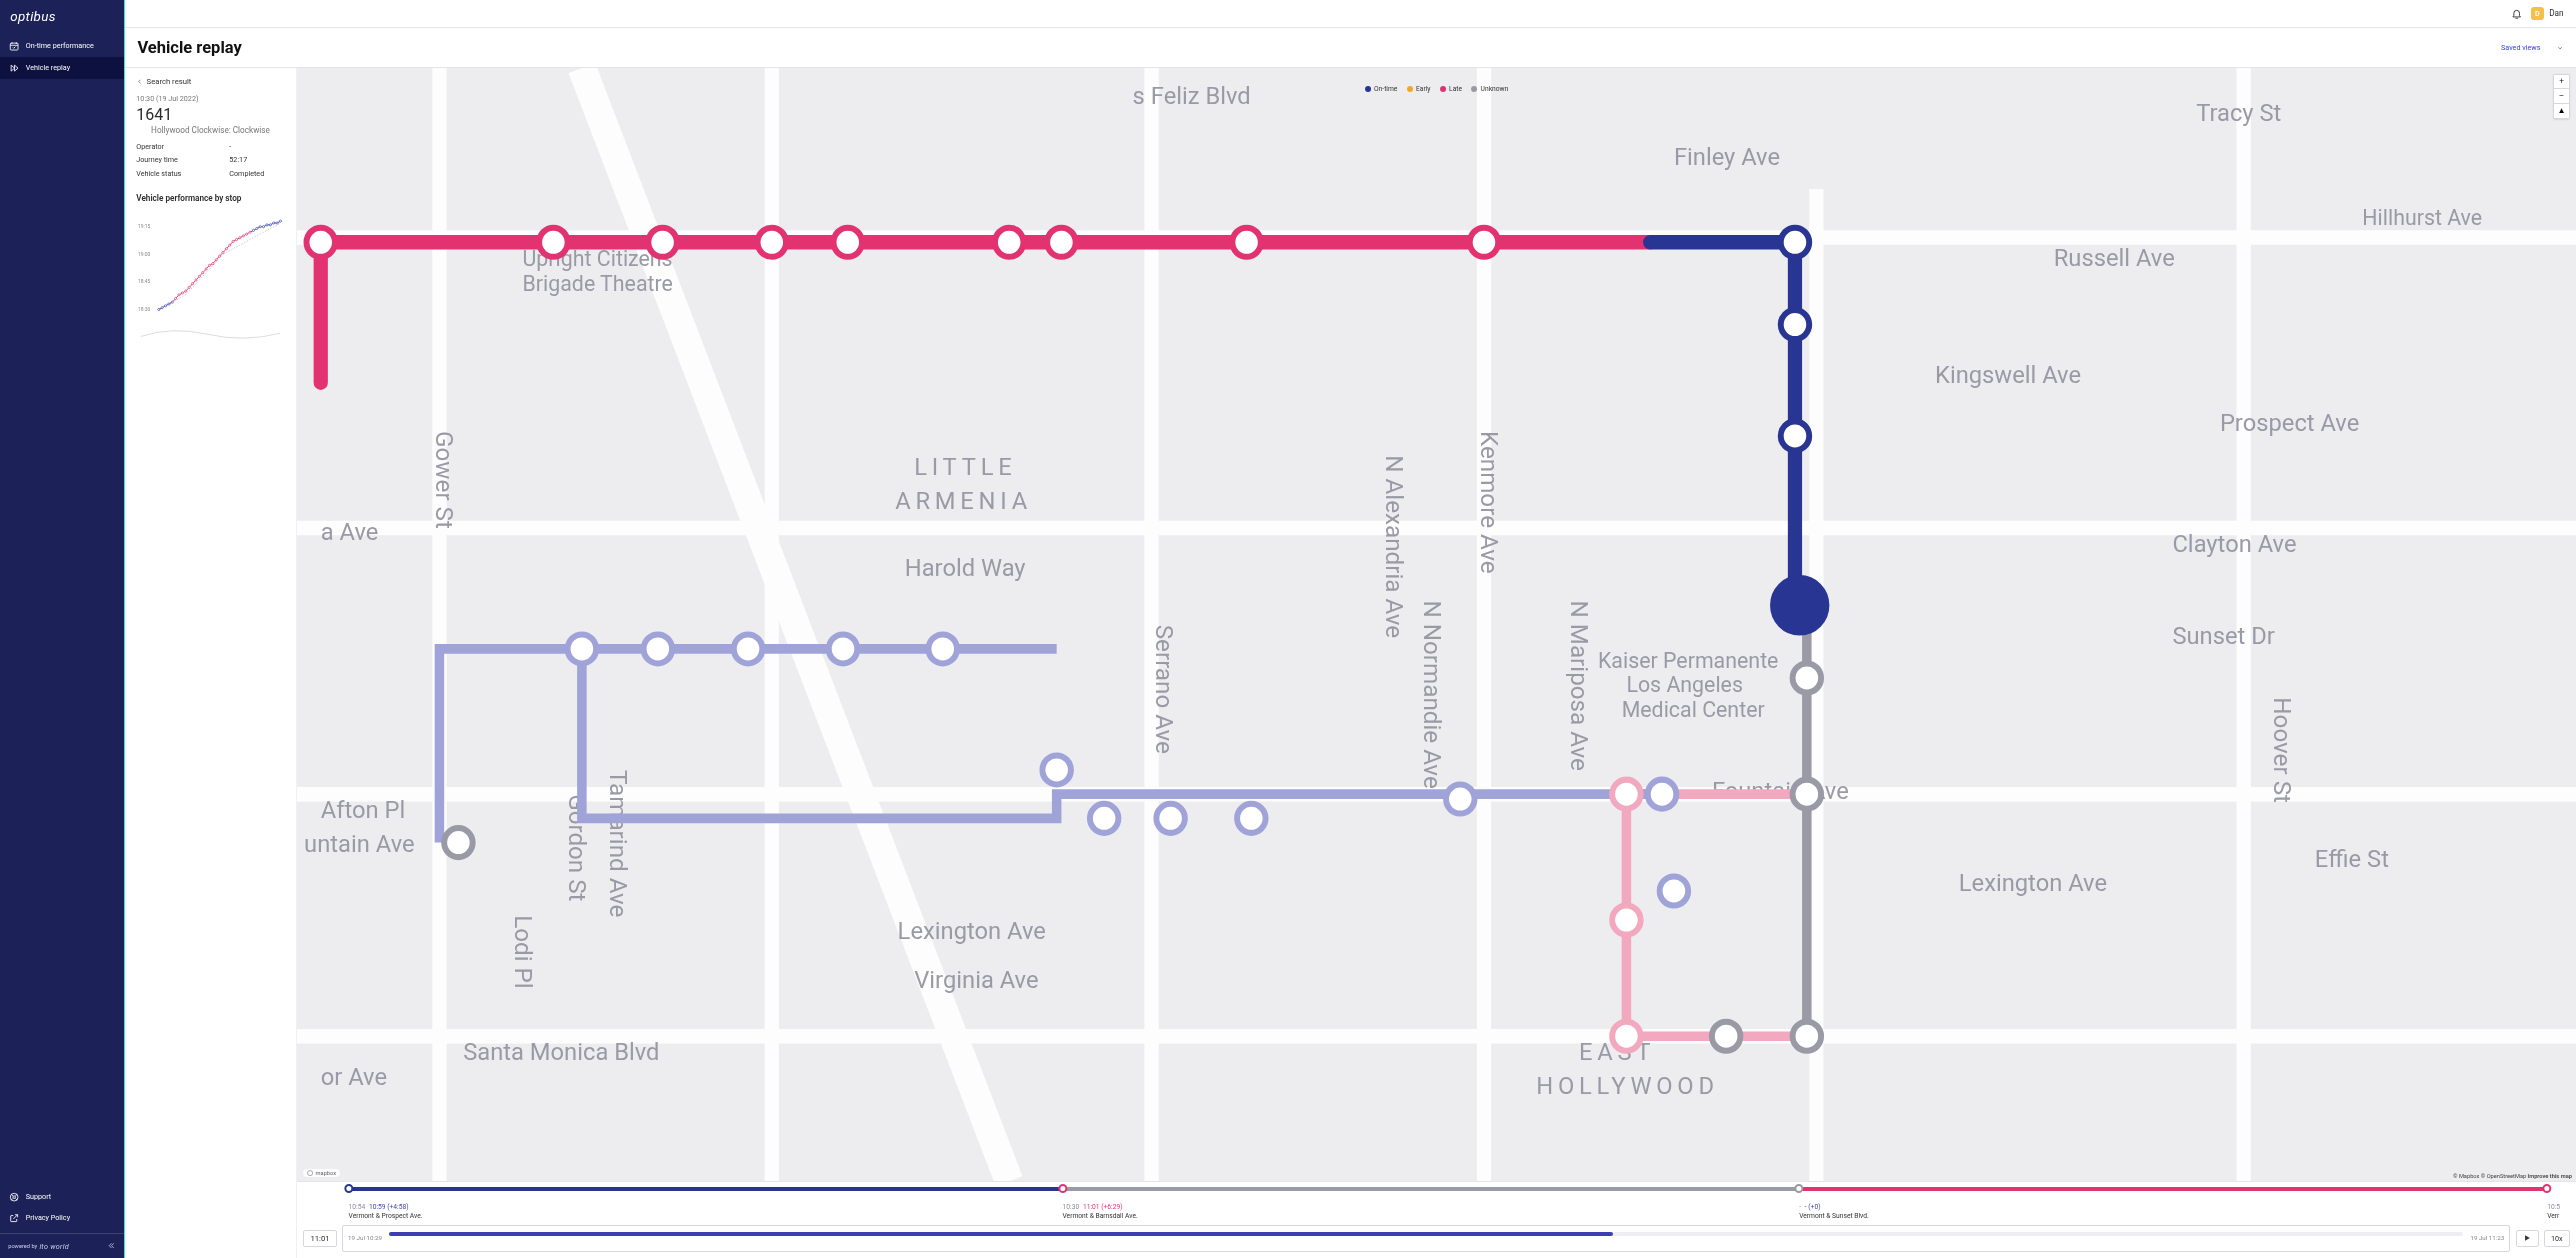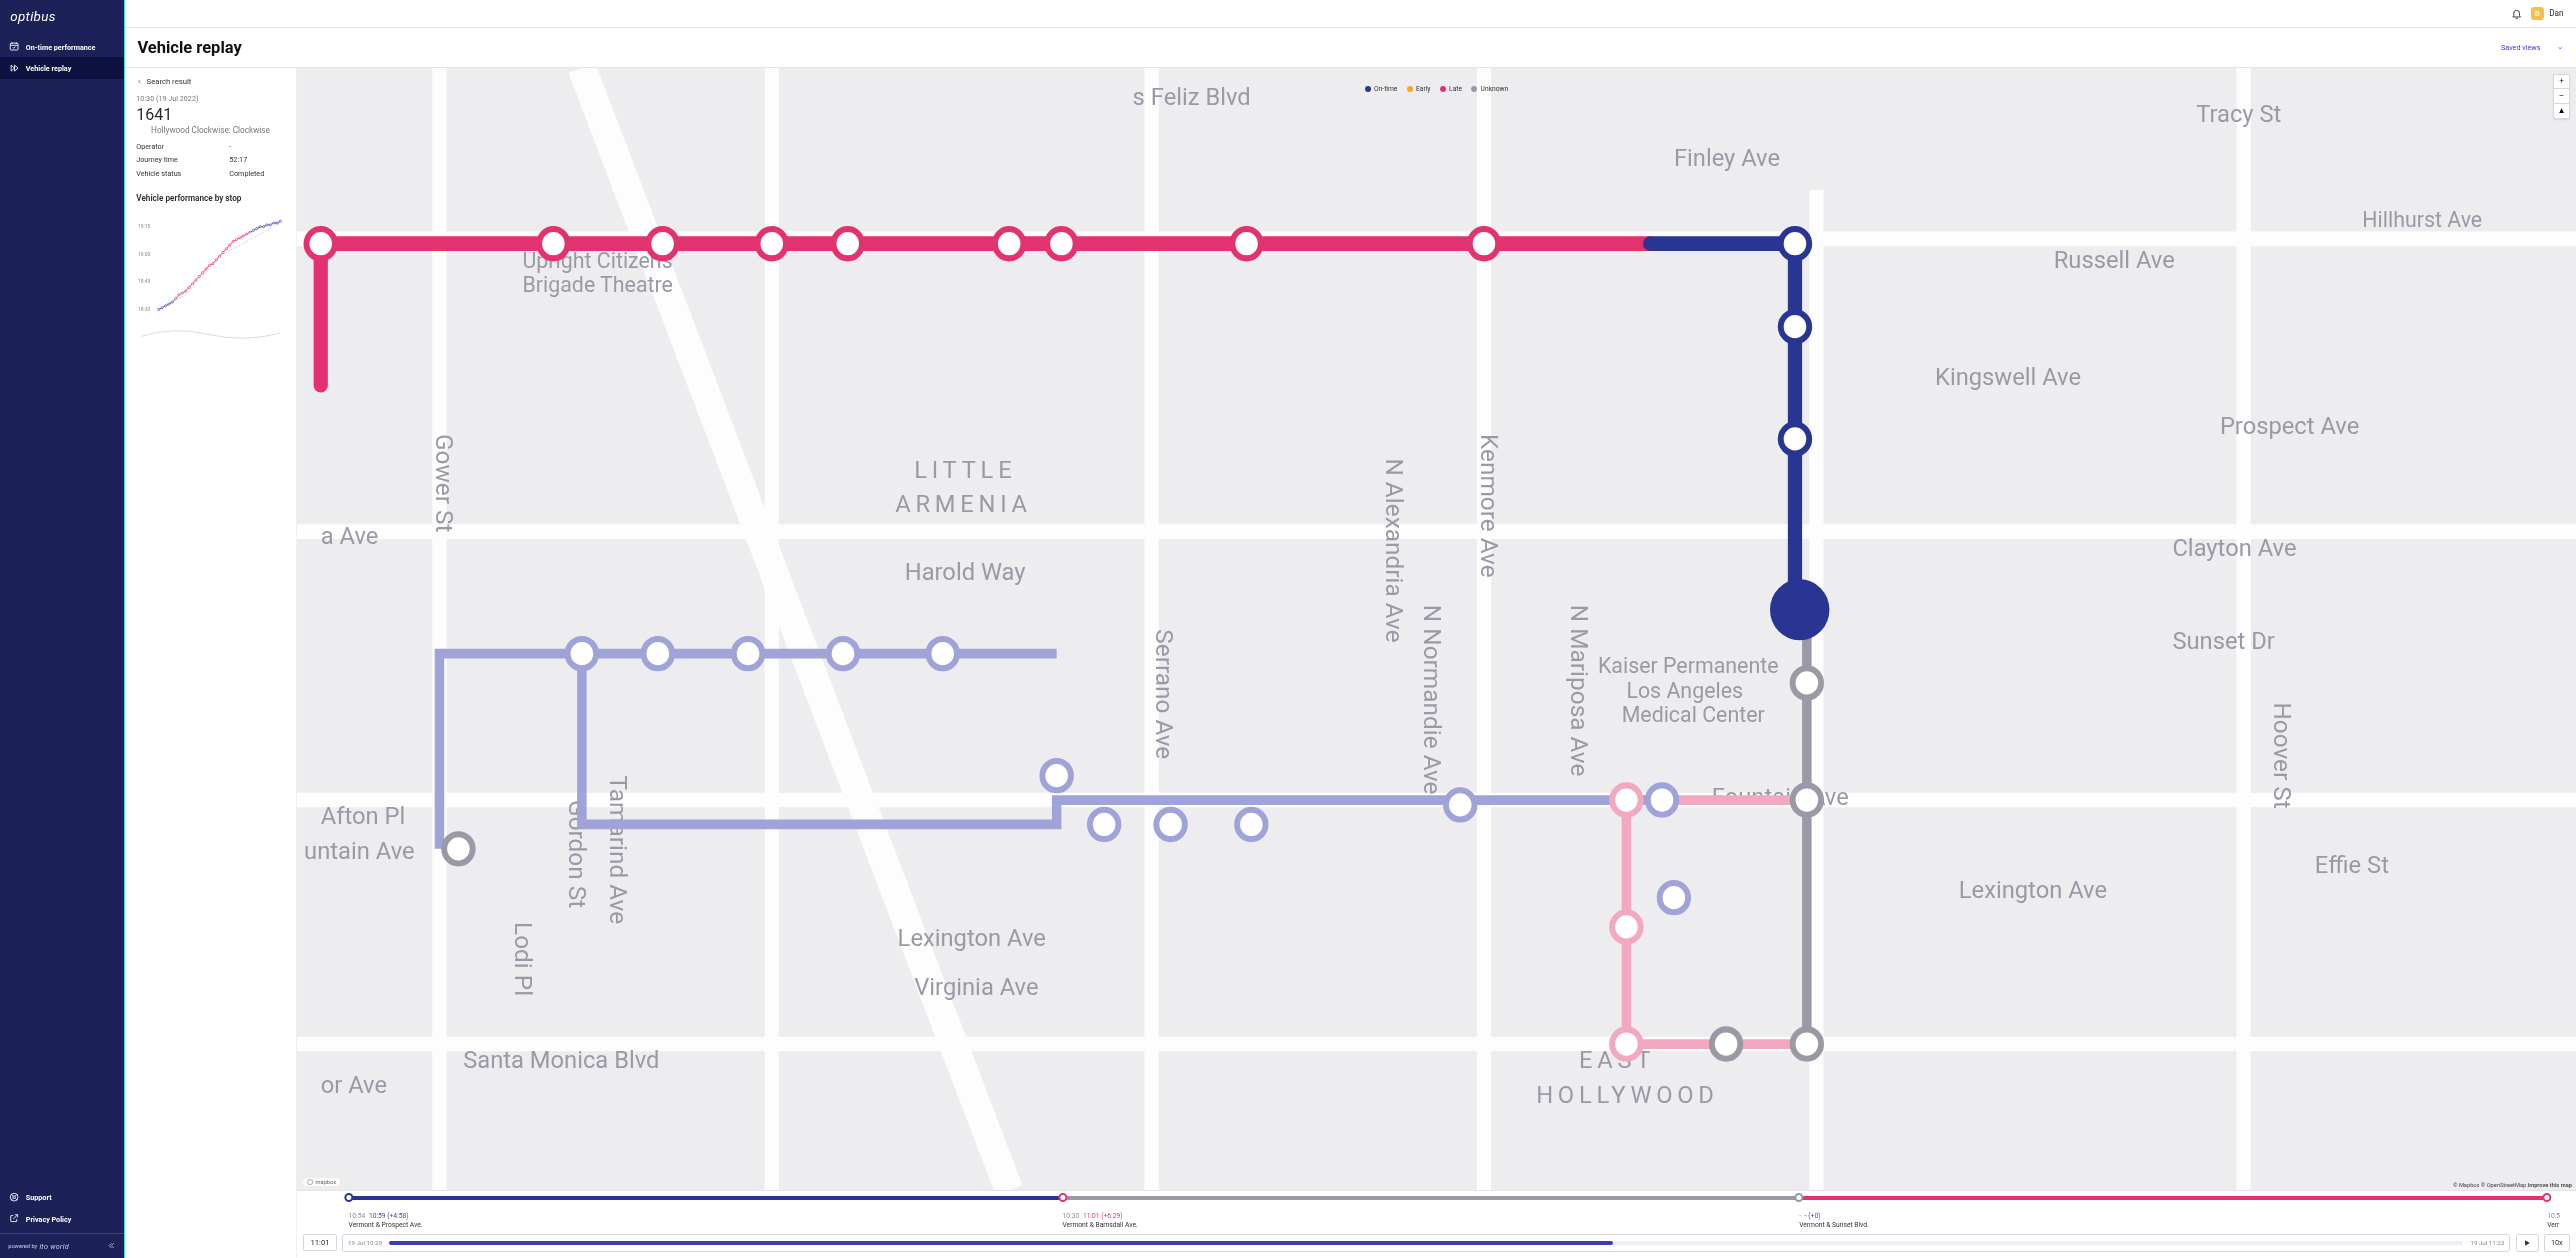--- a/index.html
+++ b/index.html
@@ -4,21 +4,21 @@
 <style>
 * { box-sizing: border-box; margin: 0; padding: 0; }
 body { font-family: -apple-system, BlinkMacSystemFont, "Segoe UI", Roboto, Helvetica, Arial, sans-serif; color: #2b2b2b; background: #fff; overflow: hidden; }
 .app { display: flex; width: 100vw; height: 100vh; }
 
 
 .sidebar { width: 125px; background: #1c2157; display: flex; flex-direction: column; color: #fff; position: relative; }
 .sidebar::after { content:""; position:absolute; right:0; top:0; bottom:0; width:1px; background:#47e0d5; }
 .logo { padding: 9.3px 10.3px 11.3px; font-size: 13.4px; letter-spacing: 0.3px; font-weight: 400; font-style: italic; }
 .nav { flex: 0 0 auto; }
-.nav-item { display:flex; align-items:flex-end; gap:6.2px; padding:5.7px 9.3px; font-size:7.2px; cursor:pointer;font-weight:bold; }
+.nav-item { display:flex; align-items:flex-start; gap:6.2px; padding:5.7px 9.3px; font-size:7.2px; cursor:pointer; }
 .nav-item.active { background:#0d1140; }
 .nav-icon { width:10.3px; height:10.3px; display:flex; align-items:center; justify-content:center; flex-shrink:0; }
 .nav-icon svg { width:10.3px; height:10.3px; }
 .sidebar-bottom { margin-top:auto; padding-bottom:4.1px; }
 .powered { border-top:0.5px solid rgba(255,255,255,.15); padding:6.2px 8.2px; font-size:6.2px; color:#cfd1e6; display:flex; align-items:center; justify-content:space-between; }
 .powered-left { display:flex; align-items:center; gap:2.1px; }
 .poweredby { font-size:5.7px; }
 .itologo { font-style:italic; letter-spacing:0.3px; font-size:7.2px; }
 .collapse-icon { cursor:pointer; }
 
@@ -78,21 +78,21 @@
 .tcard .times { font-size:6.7px; }
 .tcard .times .sched { color:#8b8ba0; }
 .tcard .times .act { color:#e23370; margin-left:2.1px; }
 .tcard .times .delta-late { color:#e23370; }
 .tcard .times .act-ontime { color:#3f44b5; margin-left:2.1px; }
 .tcard .times .delta-ontime { color:#3f44b5; }
 .tcard .name { font-size:6.7px; color:#333; margin-top:1px; }
 
 .player { display:flex; align-items:center; gap:5.2px; margin-top:3.1px; }
 .player .now { background:#fff; border:0.5px solid #d6d6de; border-radius:2.1px; padding:3.1px 6.2px; font-size:7.7px; min-width:33px; text-align:center; }
-.player .track { flex:1; position:relative; height:18px; background:#fff; border:0.5px solid #d6d6de; border-radius:2.1px; display:flex; align-items:center; padding:0 5.2px; }
+.player .track { flex:1; position:relative; height:27px; background:#fff; border:0.5px solid #d6d6de; border-radius:2.1px; display:flex; align-items:center; padding:0 5.2px; }
 .player .track .bar { position:absolute; left:46px; right:46px; top:5.7px; height:4.1px; background:#eeeef2; border-radius:2.1px; cursor:pointer; }
 .player .track .fill { position:absolute; left:0; top:0; height:4.1px; border-radius:2.1px; background:#3c3fb0; }
 .player .track .start, .player .track .end { font-size:6.2px; color:#888; }
 .player .track .start { margin-right:auto; }
 .player .track .end { margin-left:auto; }
 .player .play { width:23px; height:17.5px; border:0.5px solid #d6d6de; border-radius:2.1px; background:#fff; display:flex; align-items:center; justify-content:center; cursor:pointer; }
 .player .play svg{width:8.2px;height:8.2px;}
 .player .speed { height:17.5px; border:0.5px solid #d6d6de; border-radius:2.1px; background:#fff; padding:0 6.2px; font-size:7.2px; display:flex; align-items:center; cursor:pointer; }
 
 

